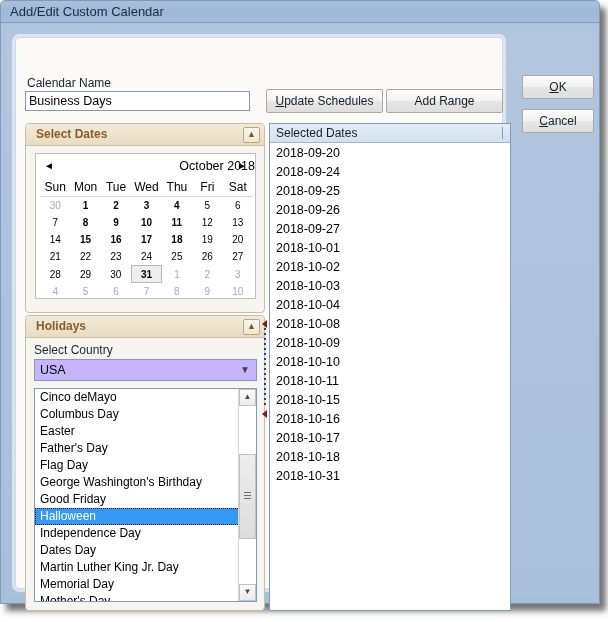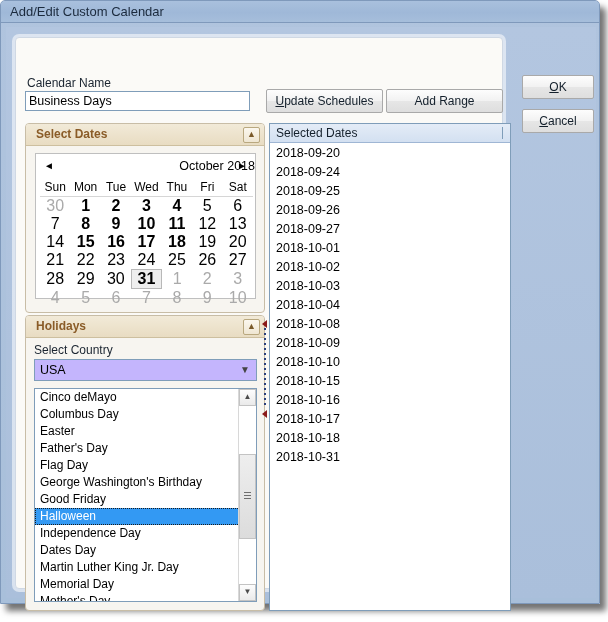--- a/index.html
+++ b/index.html
@@ -207,21 +207,21 @@
   #cal-grid th {
     font-weight: normal;
     font-size: 12px;
     color: #000;
     text-align: center;
     height: 18px;
     border-bottom: 1px solid #d6d6d6;
     padding: 0;
   }
   #cal-grid td {
-    font-size: 16px;
+    font-size: 10px;
     text-align: center;
     height: 17px;
     color: #000;
     padding: 0;
     margin-top: 36px;
   }
   #cal-grid td.other { color: #aaaaaa; }
   #cal-grid td.sel   { font-weight: bold; color: #000; }
   #cal-grid td.today {
     font-weight: bold;
@@ -569,20 +569,21 @@
           <div class="sel-item">2018-09-25</div>
           <div class="sel-item">2018-09-26</div>
           <div class="sel-item">2018-09-27</div>
           <div class="sel-item">2018-10-01</div>
           <div class="sel-item">2018-10-02</div>
           <div class="sel-item">2018-10-03</div>
           <div class="sel-item">2018-10-04</div>
           <div class="sel-item">2018-10-08</div>
           <div class="sel-item">2018-10-09</div>
           <div class="sel-item">2018-10-10</div>
+          <div class="sel-item">2018-10-11</div>
           <div class="sel-item">2018-10-15</div>
           <div class="sel-item">2018-10-16</div>
           <div class="sel-item">2018-10-17</div>
           <div class="sel-item">2018-10-18</div>
           <div class="sel-item">2018-10-31</div>
         </div>
     </div>
 
   </div>
 </div>

